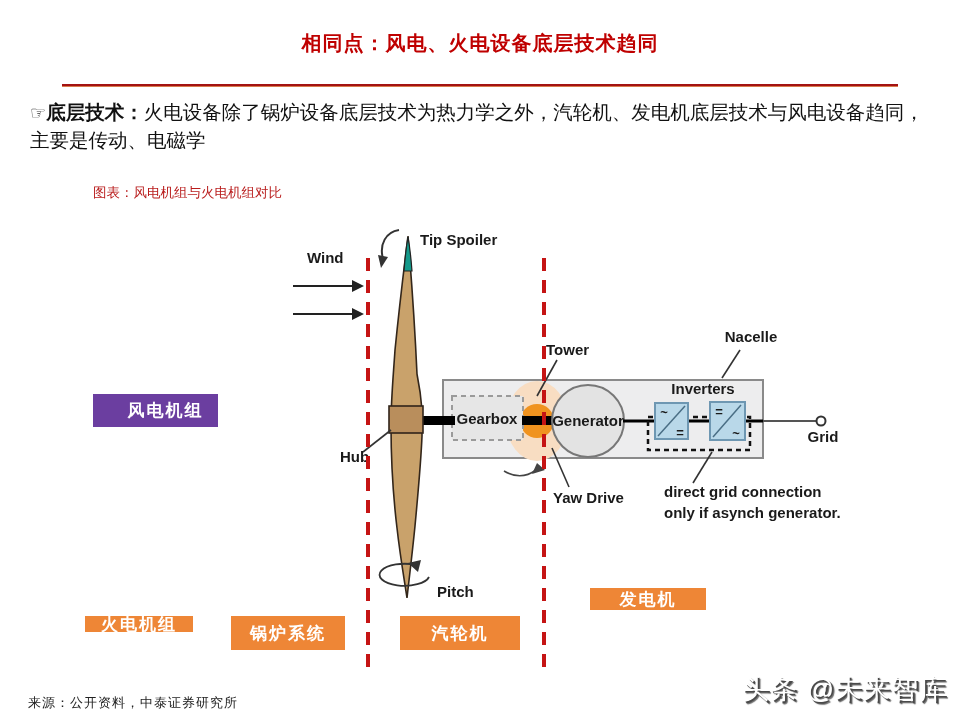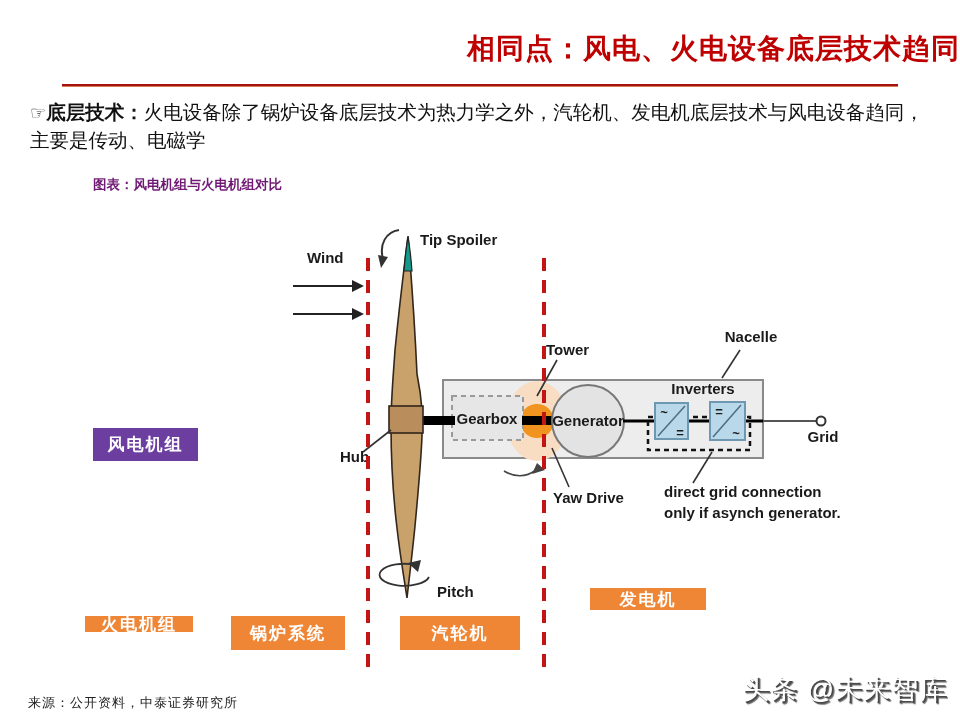--- a/index.html
+++ b/index.html
@@ -1,28 +1,28 @@
 <!DOCTYPE html>
 <html><head>
 <meta charset="utf-8">
 <style>
   html,body{margin:0;padding:0;}
   .page{position:relative;width:960px;height:720px;background:#ffffff;overflow:hidden;
         font-family:"Liberation Sans","DejaVu Sans",sans-serif;}
-  .title{position:absolute;top:30px;left:0;width:960px;text-align:right;
+  .title{position:absolute;top:30px;left:0;width:960px;text-align:center;
          font-family:"Liberation Serif","DejaVu Serif",serif;
-         font-size:28px;font-weight:bold;color:#bf0000;letter-spacing:1px;}
+         font-size:20px;font-weight:bold;color:#bf0000;letter-spacing:1px;}
   .rule{position:absolute;top:84px;left:62px;width:836px;height:2px;background:#a31212;
         border-bottom:1px solid #d97b4e;}
   .body-text{position:absolute;top:99px;left:30px;width:908px;
              font-family:"Liberation Serif","DejaVu Serif",serif;
              font-size:19.5px;line-height:1.42;color:#111;}
   .body-text .hand{font-family:"DejaVu Sans",sans-serif;font-size:18px;color:#333;}
   .body-text b{font-weight:bold;}
-  .caption{position:absolute;top:176px;left:93px;font-size:13.5px;font-weight:bold;color:#701a75;
+  .caption{position:absolute;top:184px;left:93px;font-size:13.5px;font-weight:normal;color:#b91c1c;
            font-family:"Liberation Serif","DejaVu Serif",serif;}
   .tag{position:absolute;color:#fff;font-weight:bold;font-size:17px;letter-spacing:2px;
        display:flex;align-items:center;justify-content:center;}
   .tag-purple{background:#6b3ea0;}
   .tag-orange{background:#ee8636;}
   .source{position:absolute;top:681px;left:28px;font-size:13px;color:#222;letter-spacing:1px;
           font-family:"Liberation Serif","DejaVu Serif",serif;margin-top:13px;}
   .watermark{position:absolute;top:671px;left:742px;font-size:27px;font-weight:400;color:#fff;
              text-shadow:2px 2px 0 #4a4a4a,3px 3px 1px #6a6a6a;letter-spacing:1px;
              font-family:"Liberation Sans","DejaVu Sans",sans-serif;}
@@ -116,21 +116,21 @@
     <text x="307" y="263" class="lbl">Wind</text>
     <line x1="293" y1="286" x2="352" y2="286" stroke="#222" stroke-width="1.8"></line>
     <polygon points="352,280 364,286 352,292" fill="#222"></polygon>
     <line x1="293" y1="314" x2="352" y2="314" stroke="#222" stroke-width="1.8"></line>
     <polygon points="352,308 364,314 352,320" fill="#222"></polygon>
 
     <line x1="368" y1="258" x2="368" y2="668" class="reddash"></line>
     <line x1="544" y1="258" x2="544" y2="668" class="reddash"></line>
   </svg>
 
-  <div class="tag tag-purple" style="left:93px;top:428px;width:105px;height:33px;">风电机组</div>
+  <div class="tag tag-purple" style="left:93px;top:394px;width:105px;height:33px;padding-left:20px;">风电机组</div>
   <div class="tag tag-orange" style="left:85px;top:616px;width:108px;height:16px;">火电机组</div>
   <div class="tag tag-orange" style="left:400px;top:616px;width:120px;height:34px;">汽轮机</div>
   <div class="tag tag-orange" style="left:231px;top:616px;width:114px;height:34px;">锅炉系统</div>
   <div class="tag tag-orange" style="left:590px;top:588px;width:116px;height:22px;">发电机</div>
 
   <div class="source">来源：公开资料，中泰证券研究所</div>
   <div class="watermark">头条 @未来智库</div>
 </div>
 
 </body></html>

